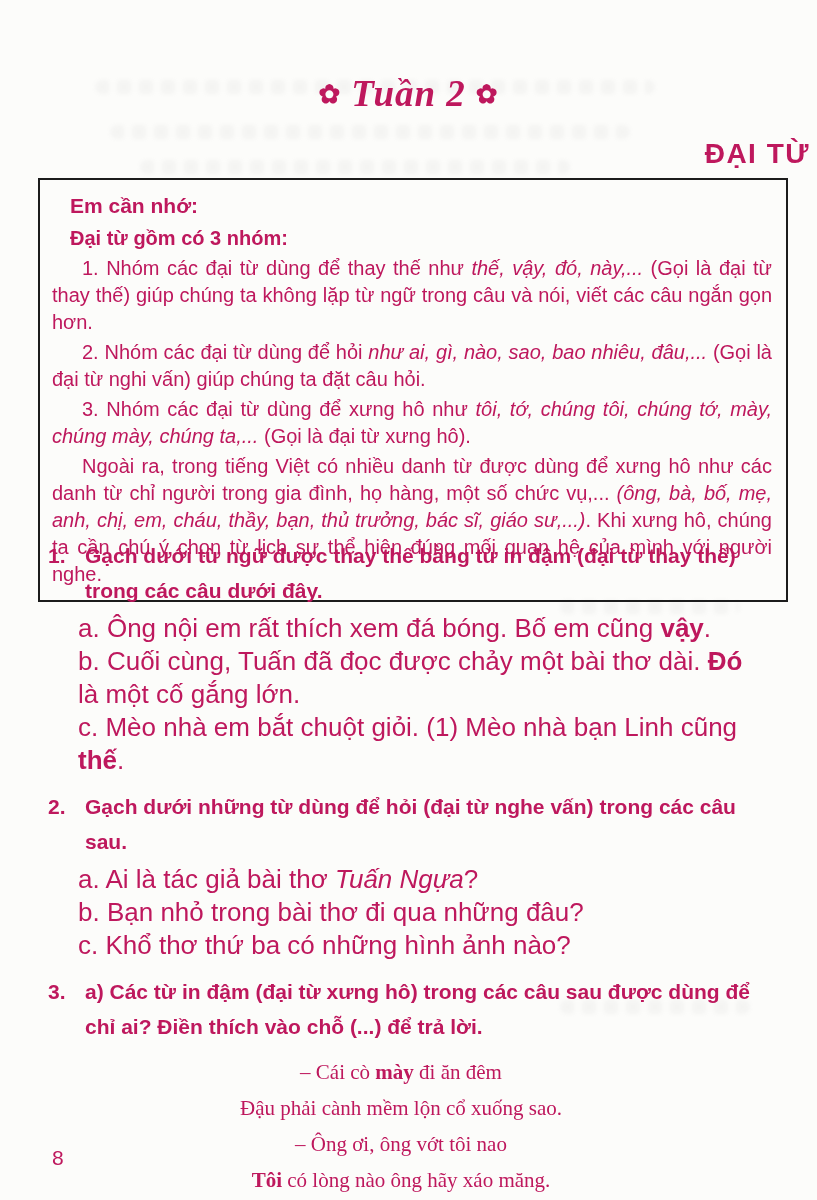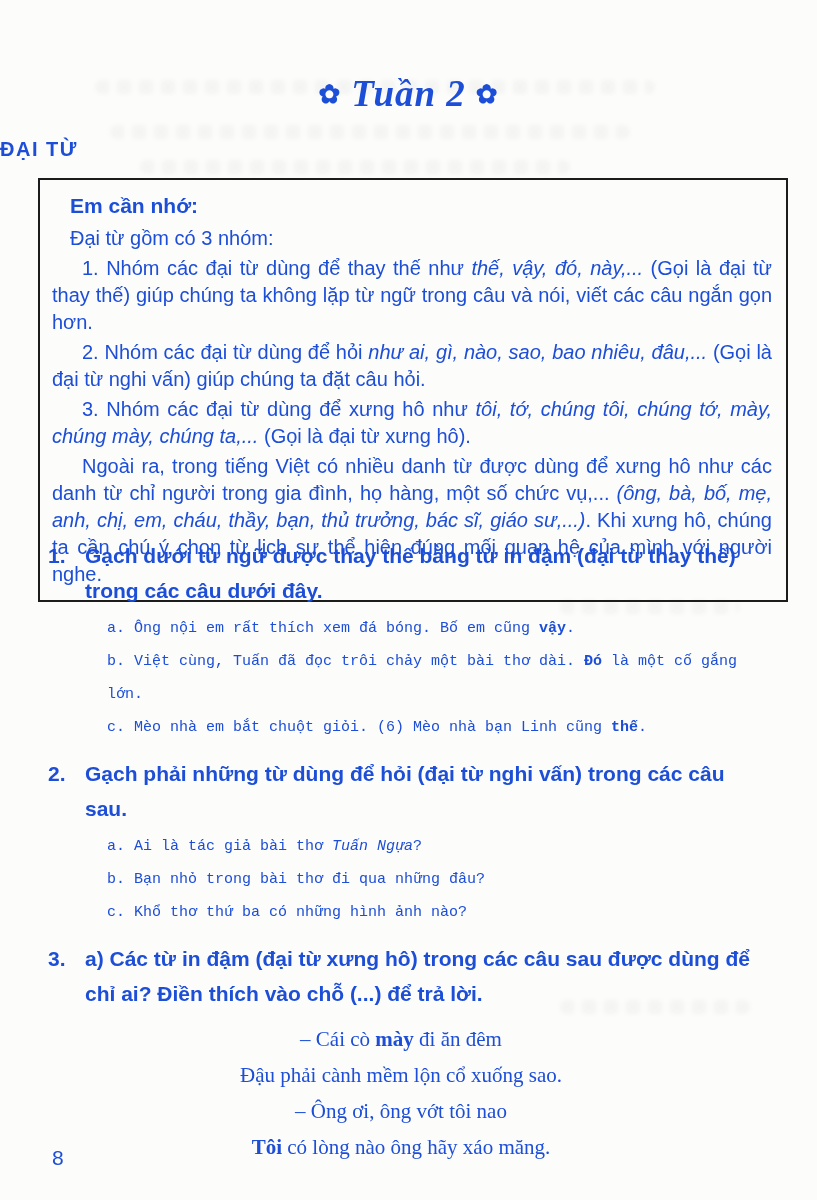--- a/index.html
+++ b/index.html
@@ -1,21 +1,21 @@
 <!DOCTYPE html>
 <html lang="vi"><head>
 <meta charset="utf-8">
 <style>
   html,body{margin:0;padding:0;background:#e9e9e9;}
   .page{
     position:relative;
     width:817px;height:1200px;
     margin:0 auto;
     background:#fcfcfa;
-    color:#1d4ed8;
+    color:#be185d;
     overflow:hidden;
     font-family:"Liberation Sans",sans-serif;
   }
   
   .ghost{
     position:absolute;
     height:14px;border-radius:7px;
     background:repeating-linear-gradient(90deg,#9a9a9a 0 14px,transparent 14px 22px);
     opacity:.07;filter:blur(2px);
     pointer-events:none;
@@ -30,56 +30,56 @@
     letter-spacing:1px;
   }
   .flower{
     font-style:normal;
     font-size:26px;
     position:relative;top:-3px;
     padding:0 10px;
   }
   .main-title{
     position:absolute;top:138px;left:0;right:7px;
-    text-align:left;
-    font-weight:bold;font-size:20px;
+    text-align:right;
+    font-weight:bold;font-size:28px;
     letter-spacing:1.5px;
   }
   
   .memo-box{
     position:absolute;top:178px;left:38px;width:750px;
     box-sizing:border-box;
     border:2px solid #1c1c1c;
     padding:6px 14px 12px 12px;
     font-size:20px;line-height:27px;
   }
   .memo-heading{
     font-weight:bold;font-size:21px;
     margin:6px 0 6px 18px;
   }
-  .memo-intro{margin:0 0 2px 18px;}
+  .memo-intro{margin:0 0 2px 18px;font-weight:bold;}
   .memo-box p{
     margin:3px 0 0 0;
     text-indent:30px;
     text-align:justify;
   }
   
   .exercises{
     position:absolute;top:538px;left:48px;width:706px;
   }
   .exercise{margin-top:12px;}
   .exercise:first-child{margin-top:0;}
   .ex-heading{
     display:grid;grid-template-columns:37px 1fr;
     font-weight:bold;font-size:21px;line-height:35px;
   }
   .ex-items{margin:4px 0 0 30px;}
   .ex-item{
-    font-family:Liberation Mono, monospace;
-    font-size:15px;line-height:33px;margin-left:29px;
+    font-family:Liberation Sans, sans-serif;
+    font-size:26px;line-height:33px;
   }
   
   .poem{
     margin-top:8px;
     font-family:"Liberation Serif",serif;
     font-size:21px;line-height:36px;
     text-align:center;
   }
   .stanza2{margin-top:10px;}
   
@@ -117,29 +117,29 @@
 
   <div class="exercises">
 
     <div class="exercise">
       <div class="ex-heading">
         <span>1.</span>
         <span>Gạch dưới từ ngữ được thay thế bằng từ in đậm (đại từ thay thế) trong các câu dưới đây.</span>
       </div>
       <div class="ex-items">
         <div class="ex-item"><span>a. Ông nội em rất thích xem đá bóng. Bố em cũng </span><span class="b">vậy</span><span>.</span></div>
-        <div class="ex-item"><span>b. Việt cùng, Tuấn đã đọc trôi chảy một bài thơ dài. </span><span class="b">Đó</span><span> là một cố gắng lớn.</span></div>
-        <div class="ex-item"><span>c. Mèo nhà em bắt chuột giỏi. (6) Mèo nhà bạn Linh cũng </span><span class="b">thế</span><span>.</span></div>
+        <div class="ex-item"><span>b. Cuối cùng, Tuấn đã đọc được chảy một bài thơ dài. </span><span class="b">Đó</span><span> là một cố gắng lớn.</span></div>
+        <div class="ex-item"><span>c. Mèo nhà em bắt chuột giỏi. (1) Mèo nhà bạn Linh cũng </span><span class="b">thế</span><span>.</span></div>
       </div>
     </div>
 
     <div class="exercise">
       <div class="ex-heading">
         <span>2.</span>
-        <span>Gạch phải những từ dùng để hỏi (đại từ nghi vấn) trong các câu sau.</span>
+        <span>Gạch dưới những từ dùng để hỏi (đại từ nghe vấn) trong các câu sau.</span>
       </div>
       <div class="ex-items">
         <div class="ex-item"><span>a. Ai là tác giả bài thơ </span><span class="i">Tuấn Ngựa</span><span>?</span></div>
         <div class="ex-item"><span>b. Bạn nhỏ trong bài thơ đi qua những đâu?</span></div>
         <div class="ex-item"><span>c. Khổ thơ thứ ba có những hình ảnh nào?</span></div>
       </div>
     </div>
 
     <div class="exercise">
       <div class="ex-heading">

